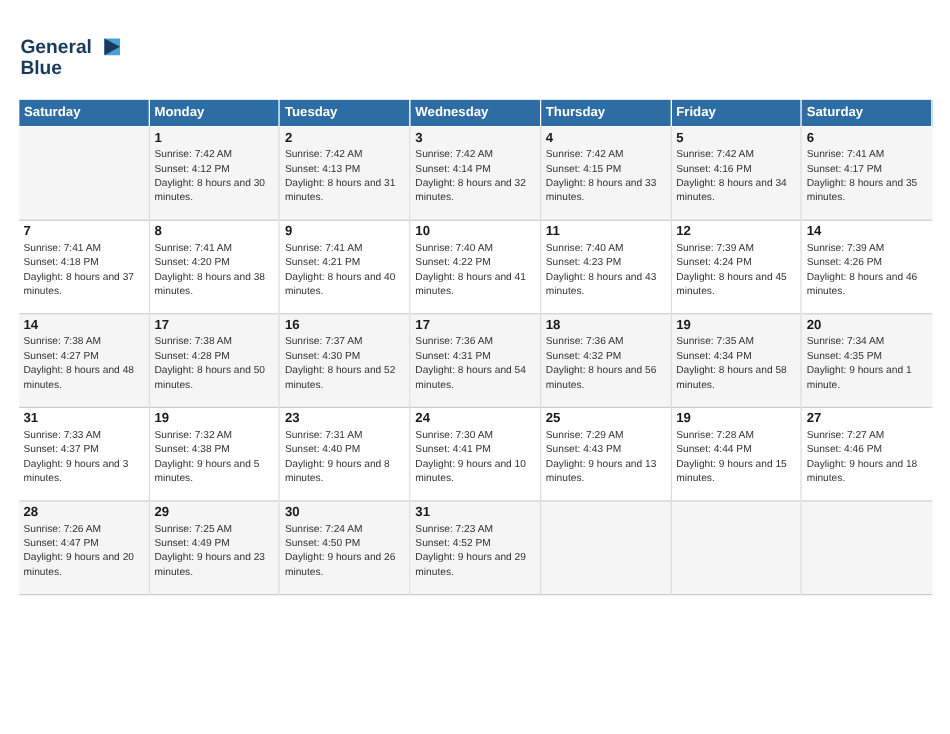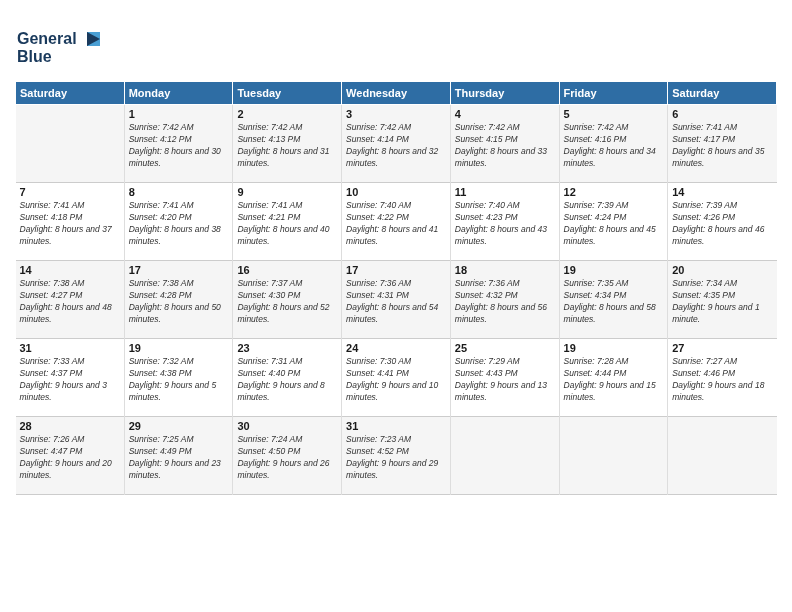--- a/index.html
+++ b/index.html
@@ -75,21 +75,20 @@
       font-size: 11px;
       font-weight: bold;
       color: #1a1a1a;
       display: block;
       margin-bottom: 2px;
     }
     .day-info {
       font-size: 8.5px;
       color: #333;
       line-height: 1.4;
-      font-style: italic;
     }
   </style>
 </head>
 <body>
 
 <div class="page">
   <div class="header">
     <div class="logo">
       <div>
         <svg width="90" height="45" viewBox="0 0 90 45">

